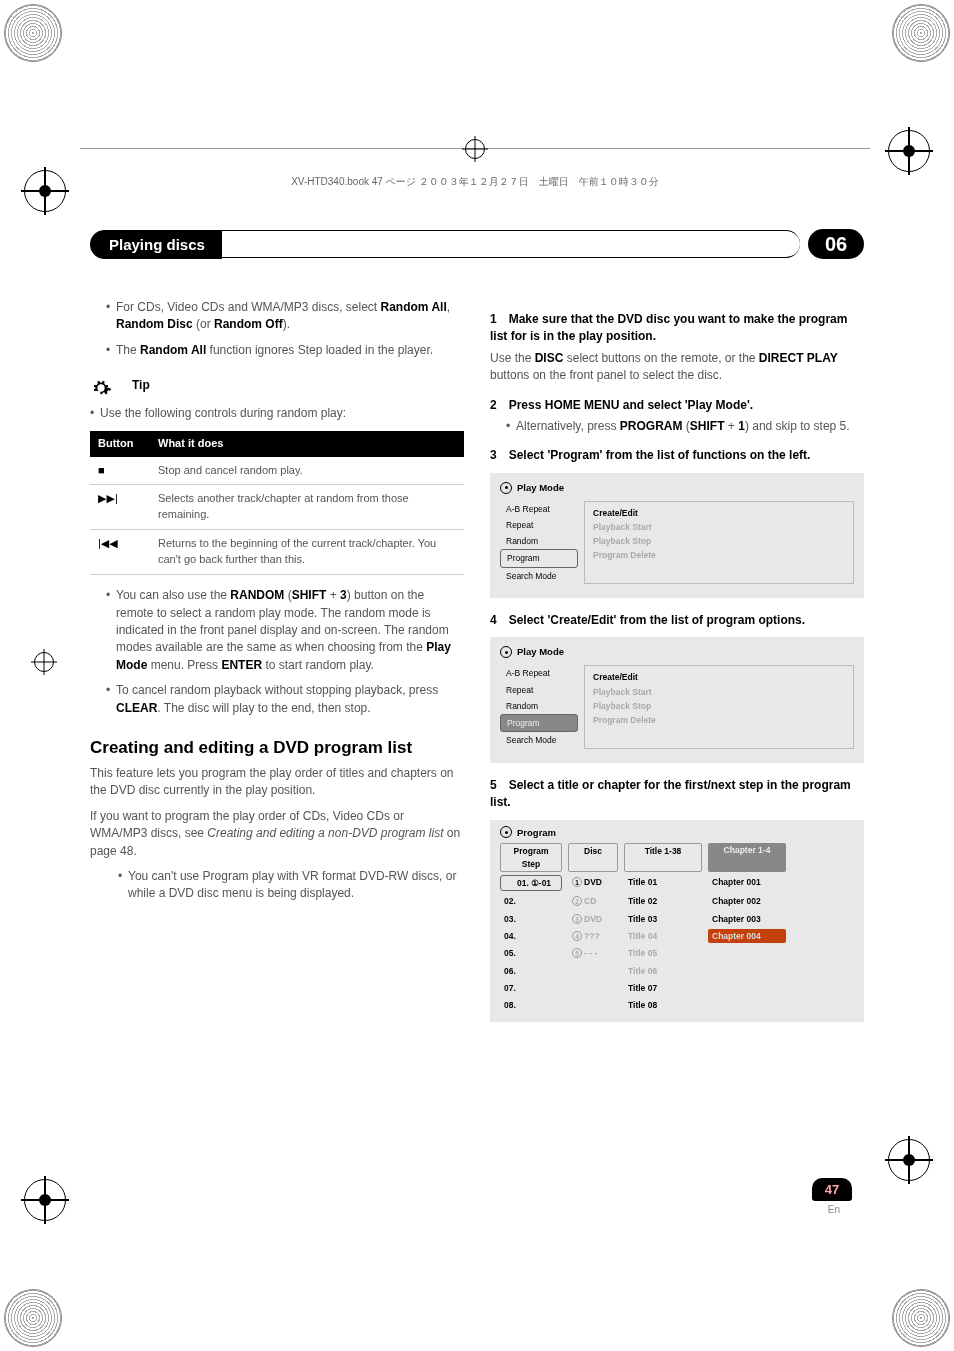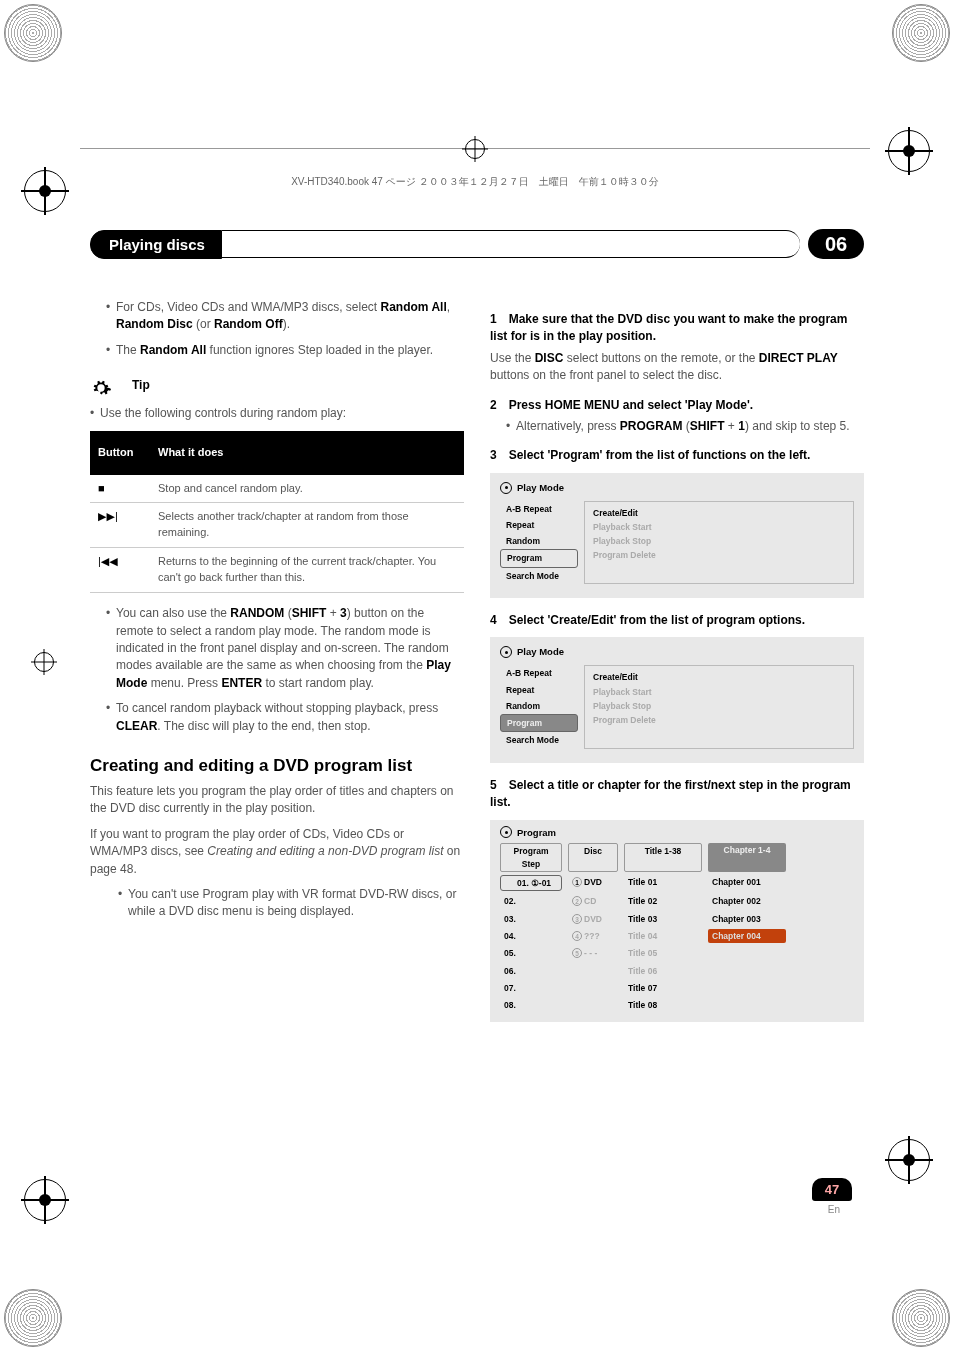--- a/index.html
+++ b/index.html
@@ -83,42 +83,42 @@
   .col { width: 374px; font-size: 12px; color: #555; line-height: 1.45; }
 
   .bullet-item { display: flex; margin-bottom: 8px; padding-left: 16px; }
   .bullet-item .dot { width: 10px; flex-shrink:0; }
   .bold { font-weight: bold; color: #000; }
 
   .tip-row { display:flex; align-items:flex-start; gap:20px; margin: 18px 0 6px 0; }
   .gear-icon { width:22px; height:22px; }
 
   .btn-table { width: 100%; border-collapse: collapse; margin: 8px 0 12px 0; font-size: 11px; }
-  .btn-table th { background:#000; color:#fff; text-align:left; padding:14px 8px; font-weight:bold; }
+  .btn-table th { background:#000; color:#fff; text-align:left; padding:5px 8px; font-weight:bold; }
   .btn-table td { padding:6px 8px; border-bottom:1px solid #ccc; color:#555; vertical-align:top; }
   .btn-table td:first-child { width:60px; color:#000; }
 
   .h2 { font-size: 17px; font-weight: bold; color:#000; margin: 20px 0 6px 0; line-height:1.3; }
   .italic { font-style: italic; }
 
   .step-head { font-weight:bold; color:#000; margin-top:12px; margin-bottom:4px; font-size:12px; }
   .step-head .num { margin-right: 12px; }
 
   .menu-panel {
     background: #e8e8e8;
     margin: 8px 0 14px 0;
     padding: 8px 0 14px 0;
     font-size: 9px;
   }
   .menu-title-row { display:flex; align-items:center; gap:5px; padding-left:10px; font-weight:bold; color:#000; margin-bottom:6px; font-size:9.5px; }
   .disc-icon { width:12px;height:12px;border:1.5px solid #000;border-radius:50%;display:inline-flex;align-items:center;justify-content:center; }
   .disc-icon::after{content:"";width:3px;height:3px;background:#000;border-radius:50%;}
   .menu-cols { display:flex; padding:0 10px; gap:6px; }
   .menu-left { width:78px; }
-  .menu-left div { padding:2px 6px; color:#000; font-weight:bold; font-size:8.5px; }
+  .menu-left div { padding:2px 6px; color:#000; font-weight:normal; font-size:8.5px; }
   .menu-left div.boxed { border:1px solid #666; border-radius:3px; }
   .menu-right { flex:1; border:1px solid #bbb; padding:4px 8px; background:#e8e8e8; }
   .menu-right div { color:#aaa; font-weight:bold; font-size:8.5px; padding:1px 0; }
   .menu-right div.active { color:#000; }
 
   .prog-panel {
     background:#e8e8e8;
     margin:8px 0;
     padding:6px 10px 10px 10px;
     font-size:8.5px;

